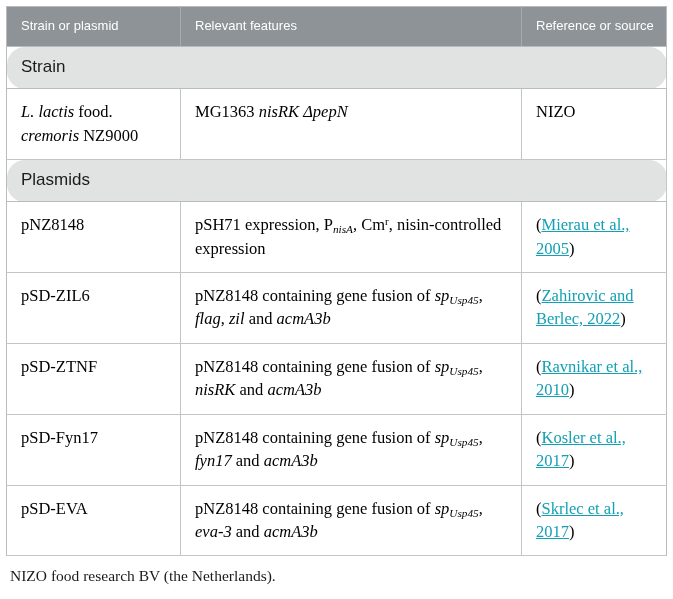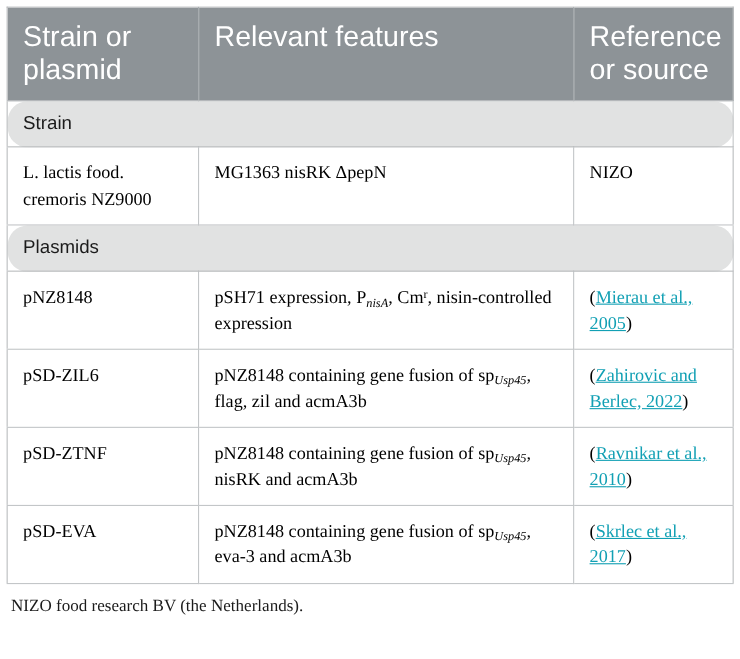--- a/index.html
+++ b/index.html
@@ -30,21 +30,21 @@
   col.c1 { width: 174px; }
   col.c2 { width: 341px; }
   col.c3 { width: 145px; }
 
   
   thead th {
     background: #8d9397;
     color: #ffffff;
     font-family: "Liberation Sans", sans-serif;
     font-weight: normal;
-    font-size: 26px;
+    font-size: 13px;
     line-height: 1.16;
     text-align: left;
     vertical-align: top;
     padding: 11px 10px 13px 14px;
     border-right: 1px solid #a7acaf;
     border-bottom: 1px solid #b9bcbe;
     margin-top: 40px;
   }
   thead th.last { border-right: none; }
 
@@ -67,21 +67,21 @@
     font-size: 16.5px;
     line-height: 1.42;
     vertical-align: top;
     padding: 11px 12px 12px 14px;
     border-right: 1px solid #c3c6c8;
     border-bottom: 1px solid #c3c6c8;
   }
   tbody td.last { border-right: none; }
   tbody tr.datarow td { height: 44px; }
 
-  i, .it { }
+  i, .it { font-style: italic; }
   sub {
     font-size: 0.68em;
     vertical-align: baseline;
     position: relative;
     top: 0.28em;
     font-style: italic;
   }
   sup {
     font-size: 0.66em;
     vertical-align: baseline;
@@ -160,20 +160,27 @@
       </tr>
 
       <tr class="datarow">
         <td>pSD-ZTNF</td>
         <td>
           <span>pNZ8148 containing gene fusion of </span><span class="it">sp</span><sub>Usp45</sub><span>, </span><span class="it">nisRK</span><span> and </span><span class="it">acmA3b</span>
         </td>
         <td class="last"><span class="paren">(</span><a class="cite" href="#">Ravnikar et al., 2010</a><span class="paren">)</span></td>
       </tr>
 
+      <tr class="datarow">
+        <td>pSD-Fyn17</td>
+        <td>
+          <span>pNZ8148 containing gene fusion of </span><span class="it">sp</span><sub>Usp45</sub><span>, </span><span class="it">fyn17</span><span> and </span><span class="it">acmA3b</span>
+        </td>
+        <td class="last"><span class="paren">(</span><a class="cite" href="#">Kosler et al., 2017</a><span class="paren">)</span></td>
+      </tr>
 
       <tr class="datarow">
         <td>pSD-EVA</td>
         <td>
           <span>pNZ8148 containing gene fusion of </span><span class="it">sp</span><sub>Usp45</sub><span>, </span><span class="it">eva-3</span><span> and </span><span class="it">acmA3b</span>
         </td>
         <td class="last"><span class="paren">(</span><a class="cite" href="#">Skrlec et al., 2017</a><span class="paren">)</span></td>
       </tr>
 
     </tbody>

